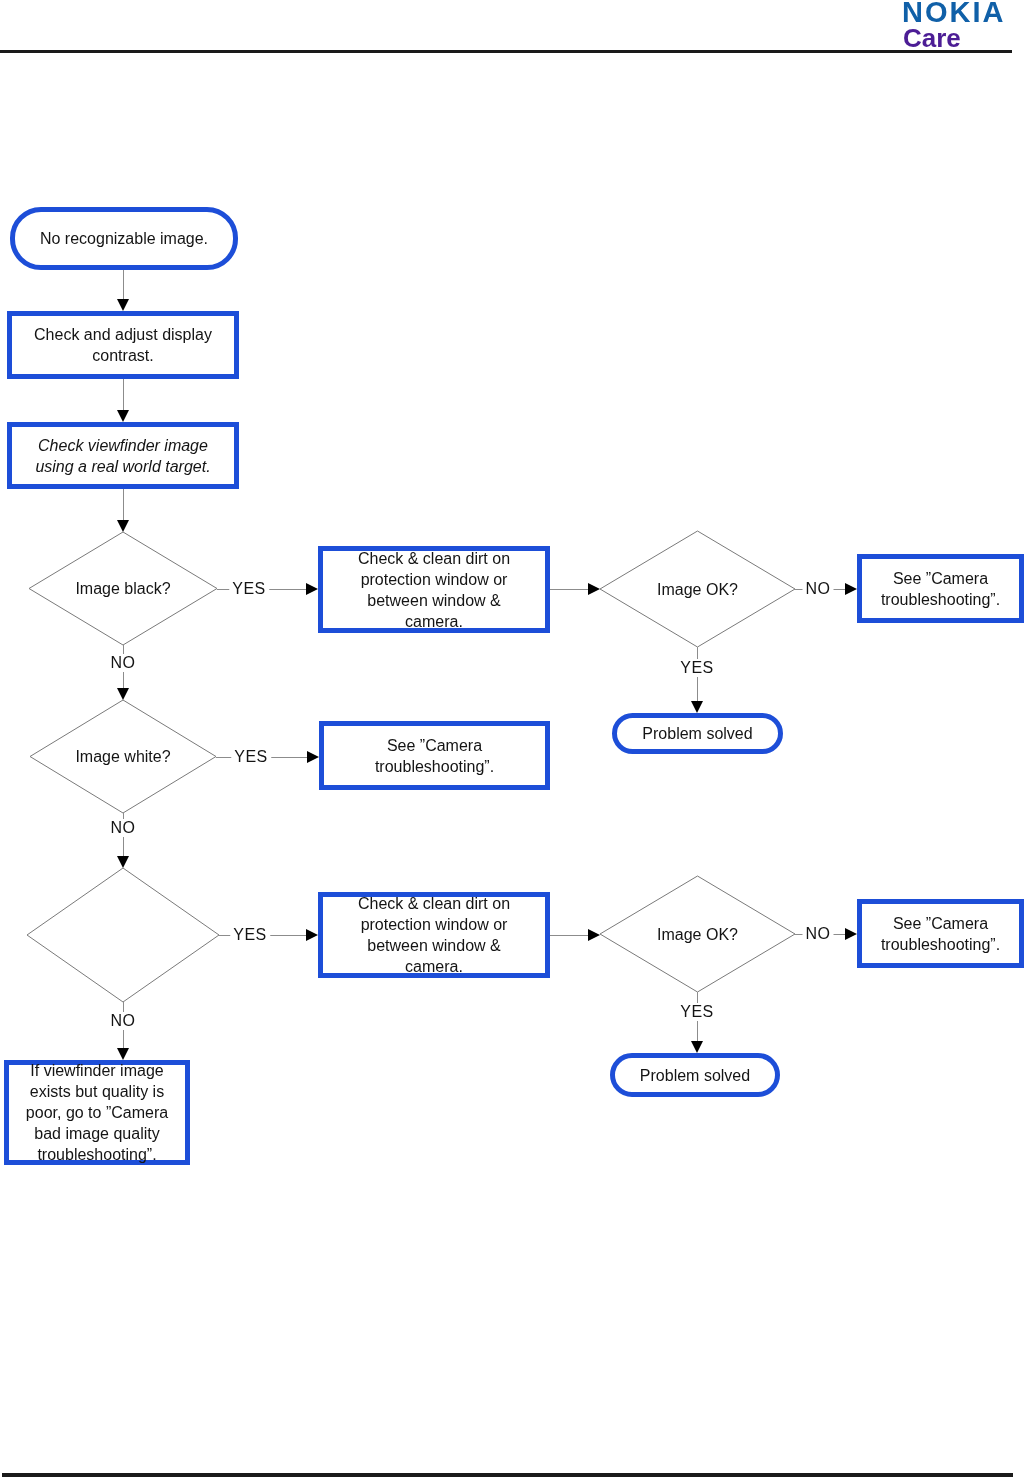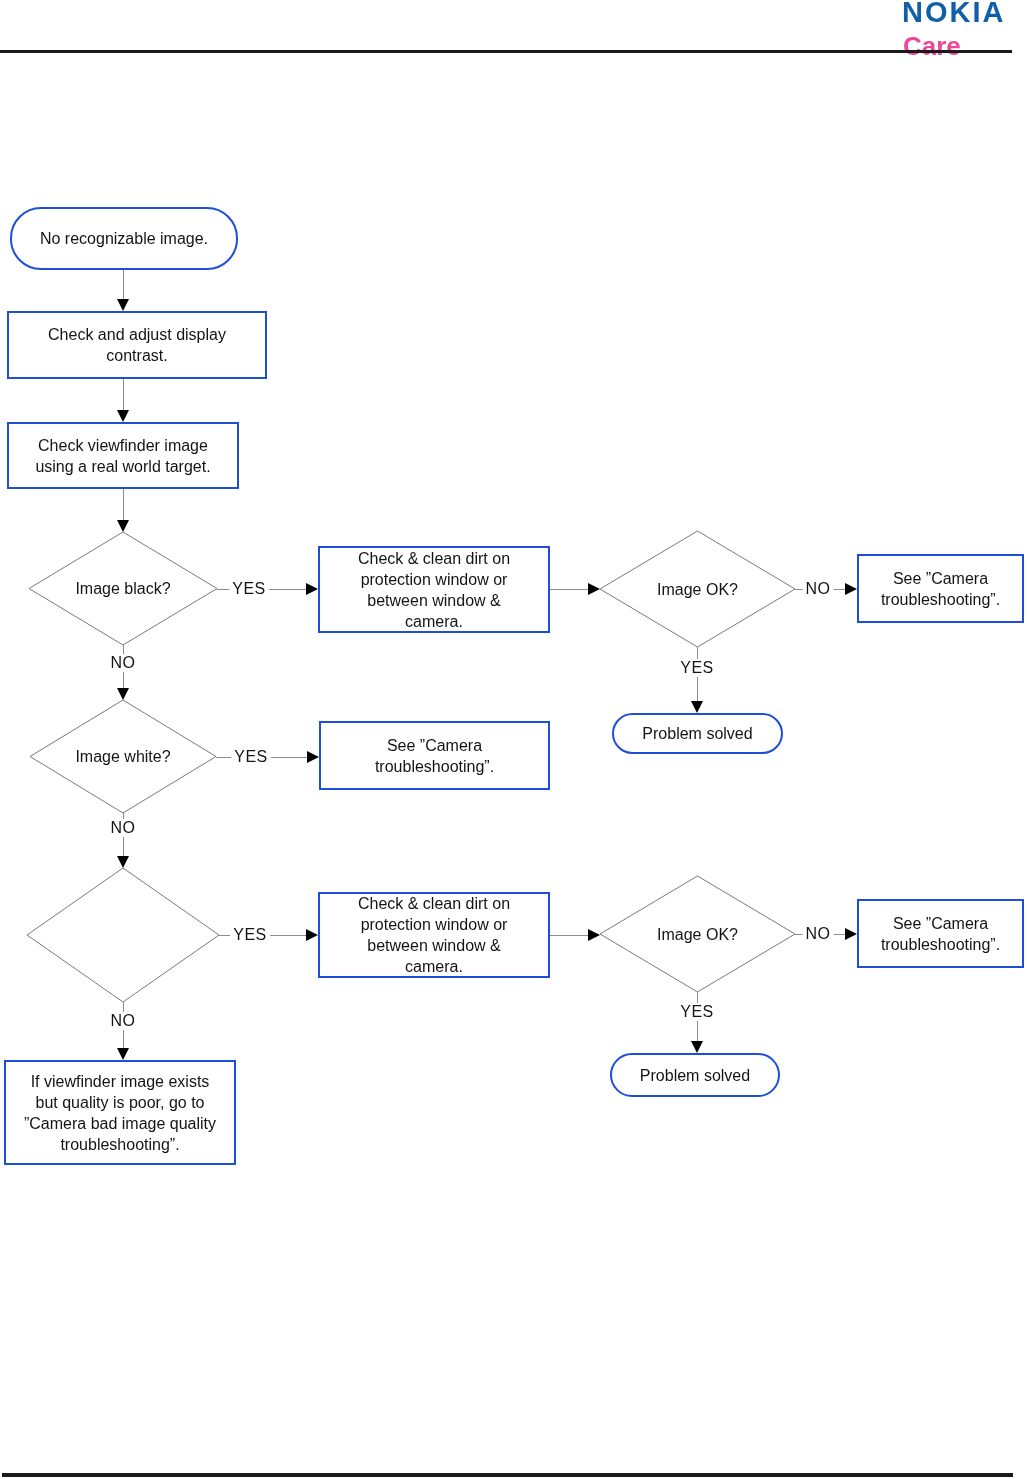--- a/index.html
+++ b/index.html
@@ -7,21 +7,21 @@
     position:relative;width:1027px;height:1479px;background:#fff;overflow:hidden;
     font-family:"Liberation Sans","DejaVu Sans",sans-serif;color:#141414;
   }
   .brand{position:absolute;left:902px;top:-2px;font-size:29px;font-weight:bold;letter-spacing:2px;line-height:28px;}
   .brand-sub{position:absolute;left:903px;top:25px;font-size:26px;font-weight:bold;line-height:27px;}
   .rule{position:absolute;background:#1a1a1a;}
   .rule.top{left:0;top:50px;width:1012px;height:3px;}
   .rule.bottom{left:2px;top:1473px;width:1011px;height:4px;}
 
   .node{
-    position:absolute;box-sizing:border-box;background:#fff;border:2px solid #1d4ed8;
+    position:absolute;box-sizing:border-box;background:#fff;border:5px solid #1d4ed8;
     display:flex;align-items:center;justify-content:center;text-align:center;
     font-size:16px;line-height:21px;padding:0 10px;
   }
   .terminator{border-radius:31px;}
   .pill{border-radius:22px;}
   .diamond-svg{position:absolute;overflow:visible;}
   .diamond-svg polygon{fill:#ffffff;stroke:#7a7a7a;stroke-width:1;}
   .diamond-text{
     position:absolute;display:flex;align-items:center;justify-content:center;text-align:right;
     font-size:16px;line-height:21px;
@@ -34,29 +34,29 @@
     position:absolute;transform:translate(-50%,-50%);background:#fff;padding:0 3px;
     font-size:16px;letter-spacing:0.5px;color:#141414;white-space:nowrap;
   }
 </style>
 </head>
 <body>
 
 <div class="page">
 
   <div class="brand" style="color: rgb(16, 96, 168);">NOKIA</div>
-  <div class="brand-sub" style="color: #ec4899; margin-top: 8px;">Care</div>
+  <div class="brand-sub" style="color: #4c1d95;">Care</div>
   <div class="rule top"></div>
   <div class="rule bottom"></div>
 
   <div class="node terminator" style="left:10px;top:207px;width:228px;height:63px;">No recognizable image.</div>
 
-  <div class="node" style="left:7px;top:311px;width:260px;height:68px;">Check and adjust display contrast.</div>
+  <div class="node" style="left:7px;top:311px;width:232px;height:68px;">Check and adjust display contrast.</div>
 
-  <div class="node" style="left:7px;top:422px;width:232px;height:67px;">Check viewfinder image using a real world target.</div>
+  <div class="node" style="left:7px;top:422px;width:232px;height:67px;font-style:italic;">Check viewfinder image using a real world target.</div>
 
   <svg class="diamond-svg" style="left:29px;top:532px;" width="188" height="113">
     <polygon points="94,0 188,56.5 94,113 0,56.5"></polygon>
   </svg>
   <div class="diamond-text" style="left:29px;top:532px;width:188px;height:113px;">Image black?</div>
 
   <div class="node" style="left:318px;top:546px;width:232px;height:87px;padding:0 20px;">Check &amp; clean dirt on protection window or between window &amp; camera.</div>
 
   <svg class="diamond-svg" style="left:600px;top:531px;" width="195" height="116">
     <polygon points="97.5,0 195,58 97.5,116 0,58"></polygon>
@@ -82,21 +82,21 @@
 
   <svg class="diamond-svg" style="left:600px;top:876px;" width="195" height="116">
     <polygon points="97.5,0 195,58 97.5,116 0,58"></polygon>
   </svg>
   <div class="diamond-text" style="left:600px;top:876px;width:195px;height:116px;">Image OK?</div>
 
   <div class="node" style="left:857px;top:899px;width:167px;height:69px;padding:0 8px;">See ”Camera troubleshooting”.</div>
 
   <div class="node pill" style="left:610px;top:1053px;width:170px;height:44px;">Problem solved</div>
 
-  <div class="node" style="left:4px;top:1060px;width:232px;height:105px;padding:0 16px;">If viewfinder image exists but quality is poor, go to ”Camera bad image quality troubleshooting”.</div>
+  <div class="node" style="left:4px;top:1060px;width:186px;height:105px;padding:0 16px;">If viewfinder image exists but quality is poor, go to ”Camera bad image quality troubleshooting”.</div>
 
   <div class="vline" style="left:123px;top:270px;height:30px;"></div>
   <div class="arrow-down" style="left:117px;top:299px;"></div>
 
   <div class="vline" style="left:123px;top:379px;height:32px;"></div>
   <div class="arrow-down" style="left:117px;top:410px;"></div>
 
   <div class="vline" style="left:123px;top:489px;height:32px;"></div>
   <div class="arrow-down" style="left:117px;top:520px;"></div>
 

